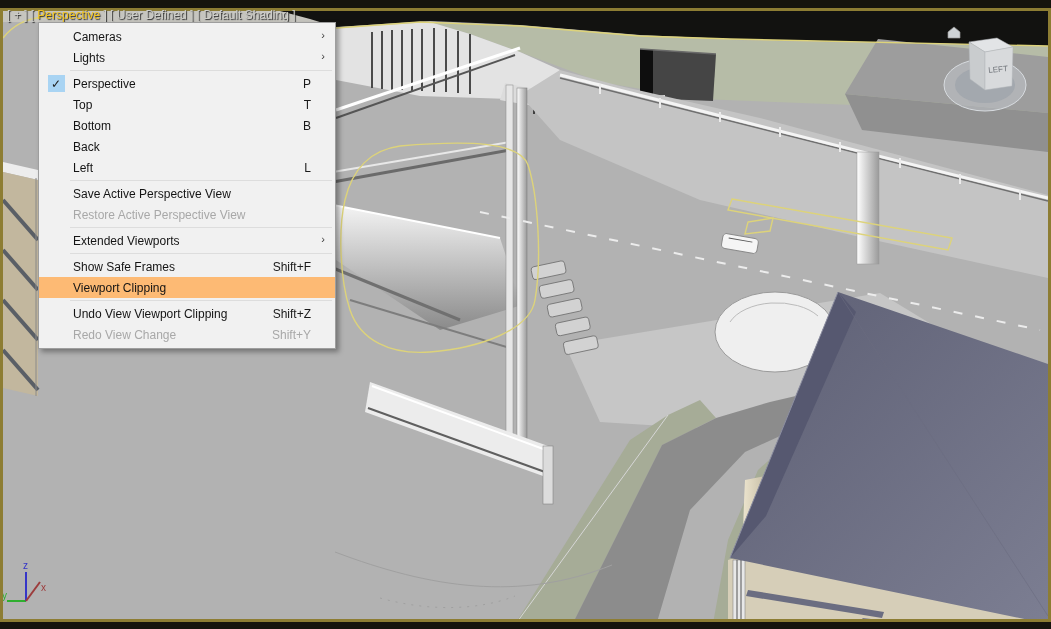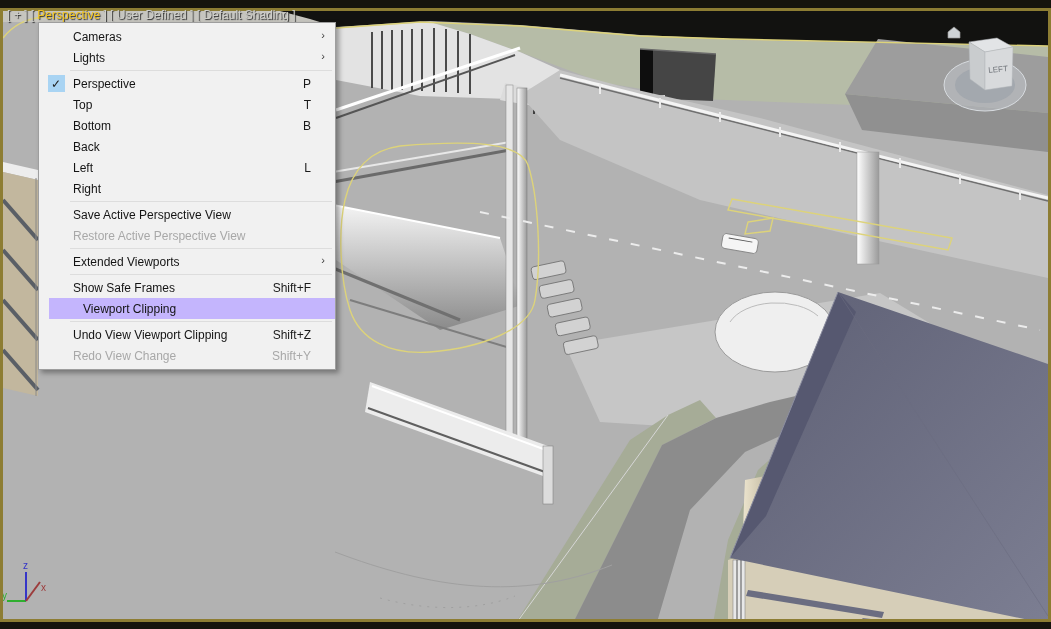--- a/index.html
+++ b/index.html
@@ -16,21 +16,21 @@
   .menu{position:absolute;left:38px;top:22px;width:296px;background:#f1f1f1;
         border:1px solid #9e9e9e;box-shadow:3px 3px 5px rgba(0,0,0,.35);
         padding:3px 0;font-size:12px;color:#141414;z-index:10;cursor:default;}
   .row{display:flex;align-items:center;height:21px;position:relative;}
   .gutter{width:34px;flex:0 0 34px;display:flex;align-items:center;justify-content:center;}
   .check{width:17px;height:17px;background:#a9d4f3;display:flex;align-items:center;
          justify-content:center;font-size:12px;color:#222;}
   .sc{margin-left:auto;padding-right:24px;color:#1a1a1a;}
   .arrow{position:absolute;right:10px;top:3px;font-size:11px;color:#3c3c3c;}
   .row.disabled, .row.disabled .sc{color:#a8a8a8;}
-  .row.hl{background:#c4b5fd;margin-left:10px;}
+  .row.hl{background:#fdba74;}
   .sep{height:1px;background:#dddddd;margin:2px 3px 2px 31px;}
 </style>
 </head>
 <body>
 
 <div class="frame">
 
   <svg width="1051" height="629" viewBox="0 0 1051 629">
     <defs>
       <linearGradient id="cylGrad" x1="0" y1="0" x2="0" y2="1">
@@ -260,24 +260,20 @@
       </div>
       <div class="row">
         <span class="gutter"></span>
         <span>Back</span>
       </div>
       <div class="row">
         <span class="gutter"></span>
         <span>Left</span>
         <span class="sc">L</span>
       </div>
-      <div class="row">
-        <span class="gutter"></span>
-        <span>Right</span>
-      </div>
       <div class="sep"></div>
       <div class="row">
         <span class="gutter"></span>
         <span>Save Active Perspective View</span>
       </div>
       <div class="row disabled">
         <span class="gutter"></span>
         <span>Restore Active Perspective View</span>
       </div>
       <div class="sep"></div>

